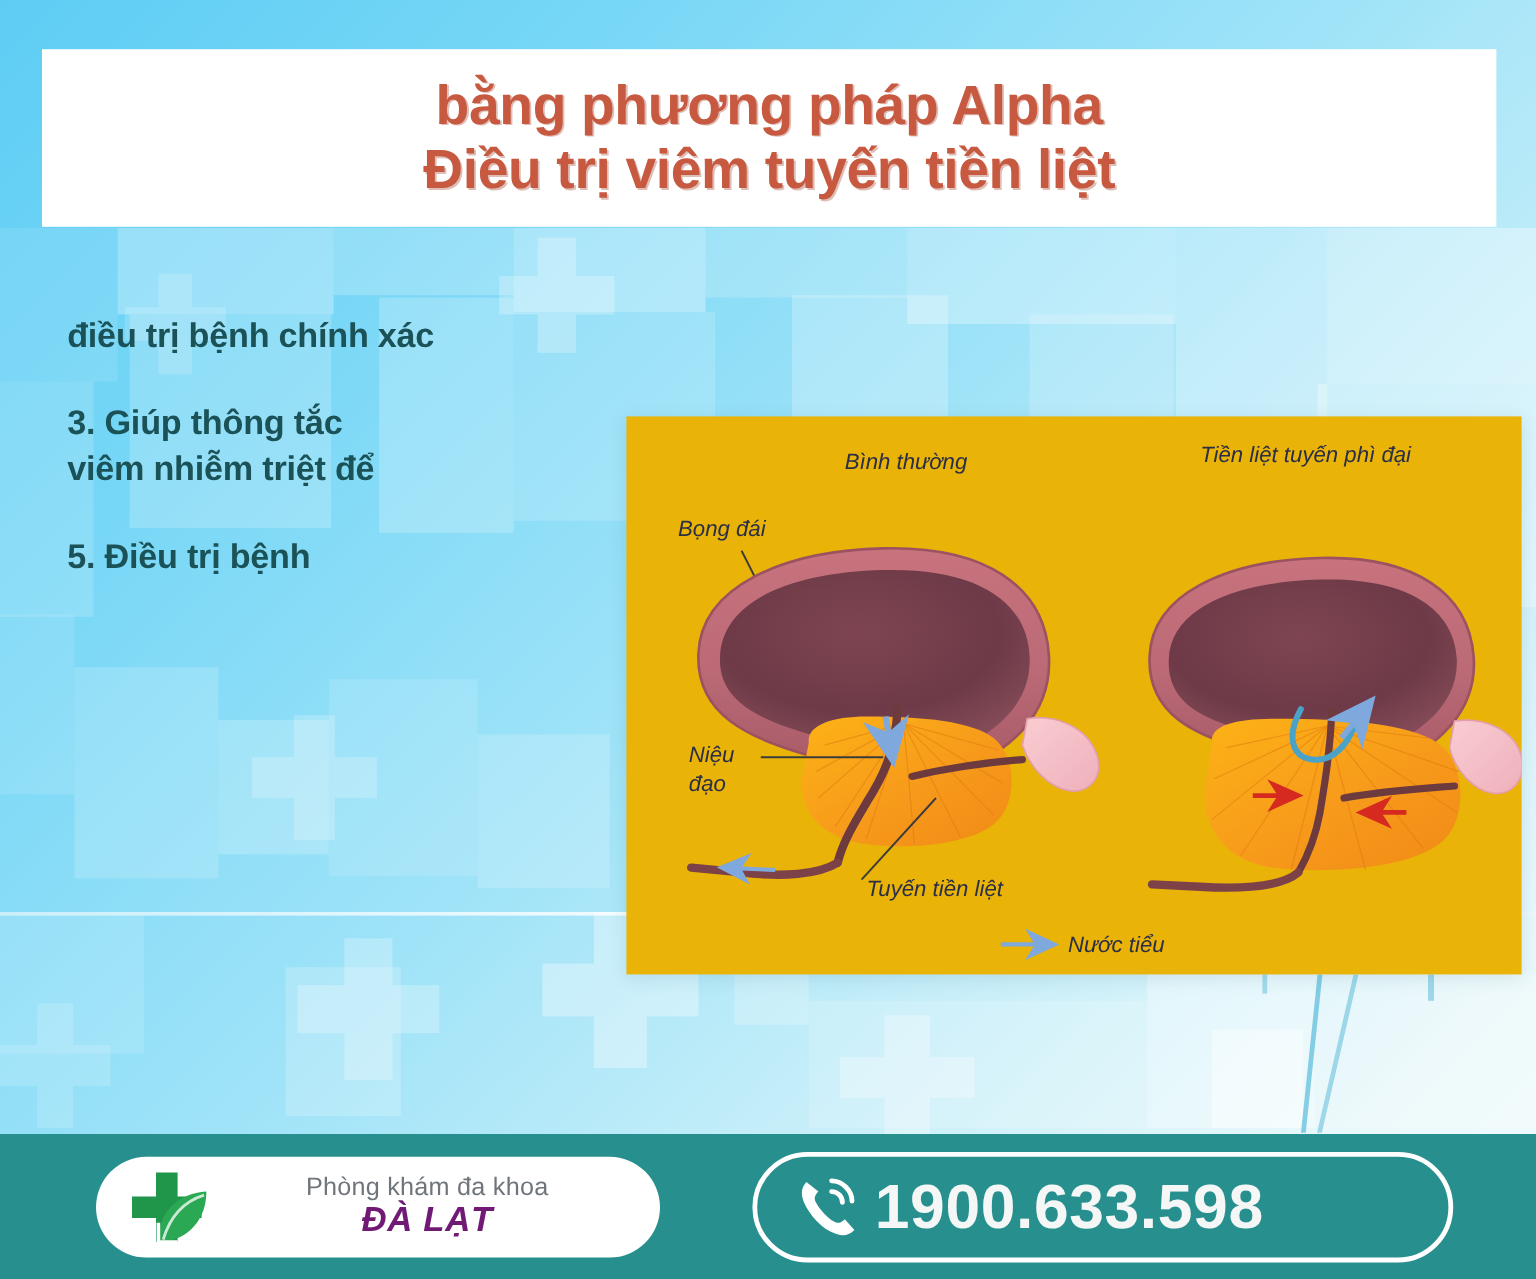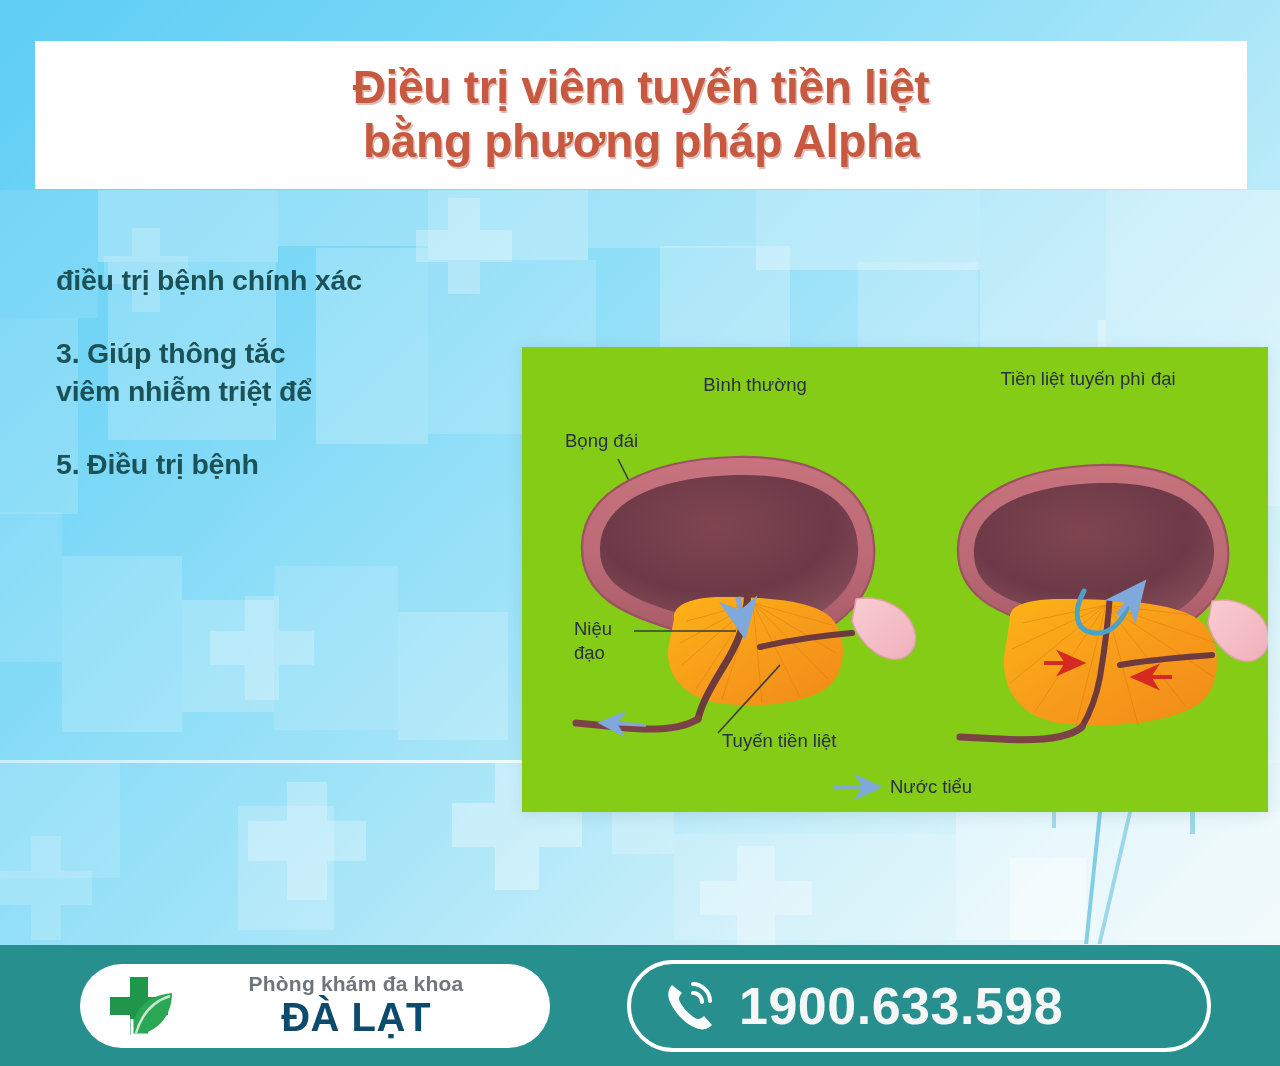--- a/index.html
+++ b/index.html
@@ -63,24 +63,25 @@
     line-height:1.33;
     margin-bottom:35px;
     letter-spacing:-.2px;
   }
   .benefit:last-child { margin-bottom:12px; }
   .benefit .ln { display:block; }
 
   
   #diagram-panel {
     position:absolute; left:522px; top:347px; width:746px; height:465px;
-    background:#84cc16;
+    background:#eab308;
     box-shadow:0 3px 14px rgba(40,90,110,.13);
     z-index:4;
     overflow:hidden;
+    font-style:italic;
   }
   #diagram-svg { display:block; width:746px; height:465px; }
   .dlabel {
     font-family:"Liberation Sans", sans-serif;
     fill:#2b2f45;
     font-size:18.5px;
   }
 
   
   #footer {
@@ -96,33 +97,34 @@
     border-radius:42px;
     display:flex; align-items:center; padding-left:22px;
   }
   #clinic-logo { width:74px; height:74px; flex:0 0 74px; }
   #clinic-text {
     flex:1; display:flex; flex-direction:column;
     align-items:center; justify-content:center;
     padding-right:14px;
   }
   #clinic-sub {
-    color:#6f757b; font-size:21px; font-weight:bold; letter-spacing:.2px;
+    color:#6f757b; font-size:21px; font-weight:normal; letter-spacing:.2px;
     line-height:1.1;
   }
   #clinic-name {
-    color:#0c4a6e; font-size:40px; font-weight:bold; letter-spacing:.5px;
+    color:#701a75; font-size:29px; font-weight:bold; letter-spacing:.5px;
     line-height:1.12;
+    font-style:italic;
   }
   #hotline-pill {
     position:absolute; left:627px; top:15px;
     width:584px; height:92px;
     border:4px solid #ffffff;
     border-radius:46px;
-    display:flex; align-items:center; gap:22px;
+    display:flex; align-items:center; gap:12px;
     padding-left:32px;
   }
   #phone-icon { width:54px; height:54px; flex:0 0 54px; }
   #hotline-number {
     color:#f4f7f6; font-size:52px; font-weight:bold; letter-spacing:.5px;
   }
 </style>
 </head>
 <body>
 
@@ -169,22 +171,22 @@
 
     <div class="streak" style="left:1098px; top:812px; width:4px; height:132px; transform:skewX(-6deg); transform-origin:top;"></div>
     <div class="streak" style="left:1128px; top:812px; width:4px; height:132px; transform:skewX(-13deg); transform-origin:top; opacity:.5;"></div>
     <div class="streak" style="left:1190px; top:812px; width:5px; height:22px; opacity:.5;"></div>
     <div class="streak" style="left:1052px; top:812px; width:4px; height:16px; opacity:.45;"></div>
   </div>
   <div id="divider"></div>
 </div>
 
 <div id="title-card">
+  <div class="title-line">bằng phương pháp Alpha</div>
   <div class="title-line">Điều trị viêm tuyến tiền liệt</div>
-  <div class="title-line">bằng phương pháp Alpha</div>
 </div>
 
 <div id="benefits">
   <div class="benefit">
     <span class="ln">điều trị bệnh chính xác</span>
   </div>
   <div class="benefit">
     <span class="ln">3. Giúp thông tắc</span>
     <span class="ln">viêm nhiễm triệt để</span>
   </div>

